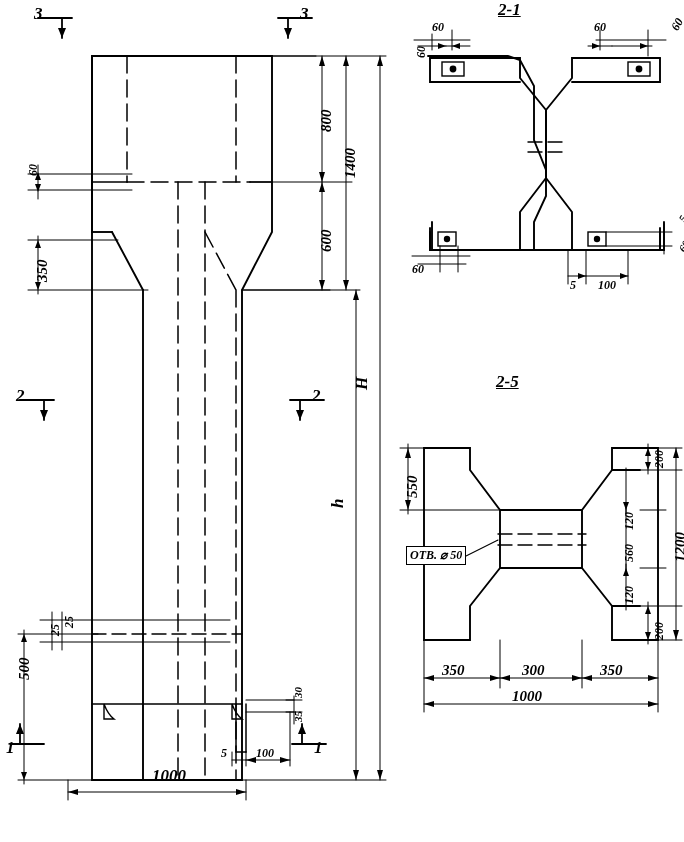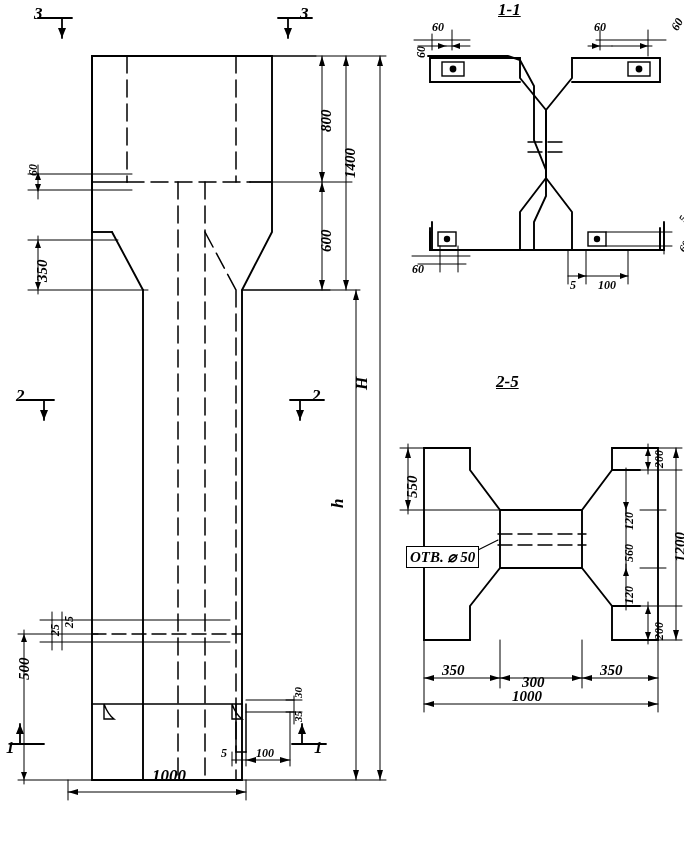--- a/index.html
+++ b/index.html
@@ -11,21 +11,21 @@
        font-style:italic;white-space:nowrap;}
   .s9{font-size:11px;}
   .s10{font-size:12px;}
   .s13{font-size:15px;}
   .s15{font-size:17px;}
   .rot{transform-origin:0 0;}
   .ttl{position:absolute;font-family:"Liberation Serif",serif;font-weight:bold;
        font-style:italic;font-size:17px;text-decoration:underline;}
   .boxlbl{position:absolute;border:1.4px solid #000;padding:1px 3px;
           font-family:"Liberation Serif",serif;font-weight:bold;font-style:italic;
-          font-size:15px;background:#fff;}
+          font-size:12px;background:#fff;}
 </style>
 </head>
 <body>
 
 <div id="sheet">
 
 <svg width="684" height="842" viewBox="0 0 684 842">
   <g fill="none" stroke="#000" stroke-width="1.6" stroke-linecap="round">
 
     <path d="M92,56 L272,56 L272,232 L242,290 L242,780 L92,780 Z" stroke-width="1.9"></path>
@@ -344,38 +344,38 @@
 <div class="lbl s13 rot" style="left:34px;top:282px;transform:rotate(-90deg);">350</div>
 <div class="lbl s13 rot" style="left:16px;top:680px;transform:rotate(-90deg);">500</div>
 <div class="lbl s10 rot" style="left:48px;top:636px;transform:rotate(-90deg);">25</div>
 <div class="lbl s10 rot" style="left:62px;top:628px;transform:rotate(-90deg);">25</div>
 <div class="lbl s15" style="left:152px;top:766px;">1000</div>
 <div class="lbl s10" style="left:221px;top:746px;">5</div>
 <div class="lbl s10" style="left:256px;top:746px;">100</div>
 <div class="lbl s9 rot" style="left:292px;top:698px;transform:rotate(-90deg);">30</div>
 <div class="lbl s9 rot" style="left:292px;top:722px;transform:rotate(-90deg);">35</div>
 
-<div class="ttl" style="left:498px;top:0px;">1-1</div>
+<div class="ttl" style="left:498px;top:0px;">2-1</div>
 <div class="lbl s10 rot" style="left:414px;top:58px;transform:rotate(-90deg);">60</div>
 <div class="lbl s10" style="left:432px;top:20px;">60</div>
 <div class="lbl s10" style="left:594px;top:20px;">60</div>
 <div class="lbl s10 rot" style="left:668px;top:26px;transform:rotate(-60deg);">60</div>
 <div class="lbl s10" style="left:412px;top:262px;">60</div>
 <div class="lbl s10" style="left:570px;top:278px;">5</div>
 <div class="lbl s10" style="left:598px;top:278px;">100</div>
 <div class="lbl s9 rot" style="left:676px;top:218px;transform:rotate(-60deg);">5</div>
 <div class="lbl s9 rot" style="left:676px;top:248px;transform:rotate(-60deg);">60</div>
 
 <div class="ttl" style="left:496px;top:372px;">2-5</div>
 <div class="lbl s13 rot" style="left:404px;top:498px;transform:rotate(-90deg);">550</div>
 <div class="lbl s10 rot" style="left:652px;top:468px;transform:rotate(-90deg);">200</div>
 <div class="lbl s10 rot" style="left:622px;top:530px;transform:rotate(-90deg);">120</div>
 <div class="lbl s10 rot" style="left:622px;top:562px;transform:rotate(-90deg);">560</div>
 <div class="lbl s10 rot" style="left:622px;top:604px;transform:rotate(-90deg);">120</div>
 <div class="lbl s10 rot" style="left:652px;top:640px;transform:rotate(-90deg);">200</div>
 <div class="lbl s13 rot" style="left:672px;top:562px;transform:rotate(-90deg);">1200</div>
 <div class="lbl s13" style="left:442px;top:662px;">350</div>
-<div class="lbl s13" style="left:522px;top:662px;margin-top:12px;">300</div>
+<div class="lbl s13" style="left:522px;top:662px;">300</div>
 <div class="lbl s13" style="left:600px;top:662px;">350</div>
 <div class="lbl s13" style="left:512px;top:688px;">1000</div>
 <div class="boxlbl" style="left:406px;top:546px;">ОТВ. ⌀ 50</div>
 
 </div>
 
 </body></html>

